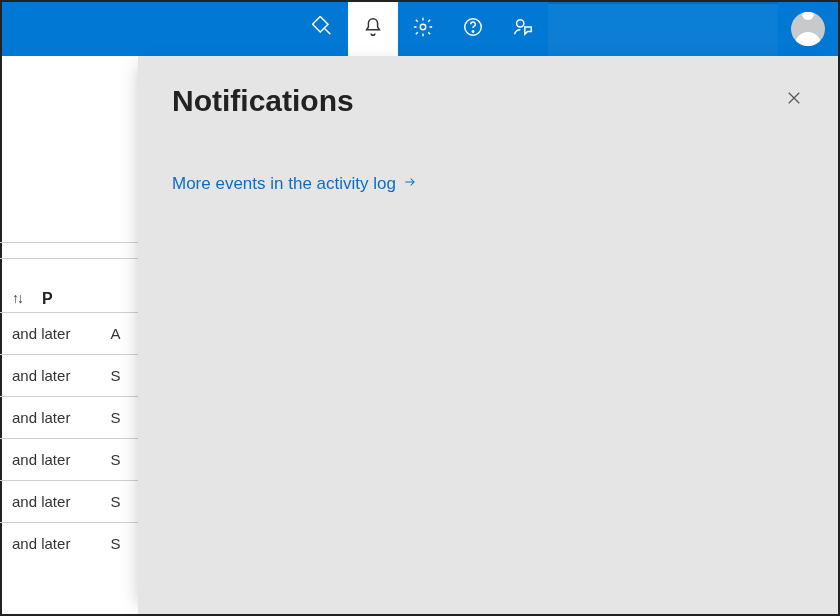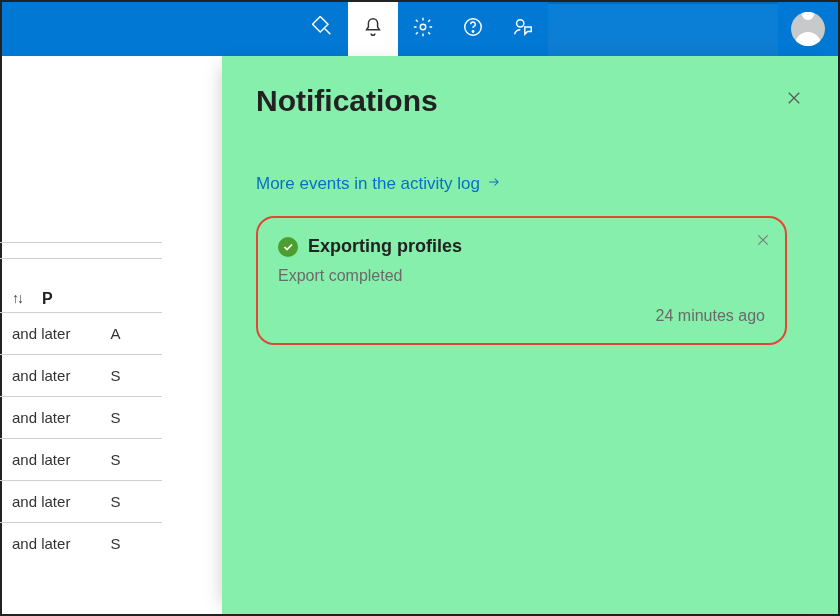--- a/index.html
+++ b/index.html
@@ -21,21 +21,21 @@
   .icon { width: 22px; height: 22px; }
   .icon-sm { width: 18px; height: 18px; }
 
   
   .bg-table { position: absolute; left: -20px; top: 240px; width: 180px; }
   .bg-header { display:flex; gap:20px; padding: 4px 30px; font-weight:600; color:#222; }
   .bg-row { border-top: 1px solid #d0d0d0; padding: 12px 30px; color: #333; font-size: 15px; display:flex; gap:40px; white-space: nowrap; }
   .sort-icons { font-size: 14px; color:#444; letter-spacing:-2px; }
 
   
-  .panel { position: absolute; top: 54px; bottom: 0; right: 0; width: 616px; background: #86efac; box-shadow: -8px 0 18px -10px rgba(0,0,0,.25); padding: 28px 51px 20px 34px; }
+  .panel { position: absolute; top: 54px; bottom: 0; right: 0; width: 700px; background: #e5e5e5; box-shadow: -8px 0 18px -10px rgba(0,0,0,.25); padding: 28px 22px 20px 34px; }
   .panel-title { font-size: 30px; font-weight: 600; color: #222; }
   .panel-close { position: absolute; top: 30px; right: 30px; width: 28px; height: 28px; display:flex; align-items:center; justify-content:center; color:#555; cursor:pointer; }
 
   .panel-sub { margin-top: 56px; display: flex; align-items: center; justify-content: space-between; }
   .link { color: #0a6ec7; font-size: 17px; cursor: pointer; display: inline-flex; align-items: flex-end; gap: 6px; }
   .dismiss { display: inline-flex; align-items: center; gap: 12px; }
 
   
   .card { margin-top: 22px; border: 2.5px solid #e14733; border-radius: 18px; padding: 18px 20px 18px 20px; position: relative; }
   .card-head { display: flex; align-items: center; gap: 10px; }
@@ -159,33 +159,14 @@
       <a class="link">
         <span>More events in the activity log</span>
         <span>
           <svg width="16" height="14" viewBox="0 0 24 24" fill="none" stroke="currentColor" stroke-width="1.8">
               <path d="M4 12h14M13 6l6 6-6 6"></path>
             </svg>
         </span>
       </a>
     </div>
 
-    <div class="card">
-      <div class="card-head">
-        <span class="status-dot">
-          <svg width="12" height="12" viewBox="0 0 24 24" fill="none" stroke="#fff" stroke-width="3.5">
-              <path d="M5 12l5 5L20 7"></path>
-            </svg>
-        </span>
-        <span class="card-title">Exporting profiles</span>
-      </div>
-      <div class="card-close">
-        <span>
-          <svg width="16" height="16" viewBox="0 0 24 24" stroke="currentColor" stroke-width="1.6">
-              <path d="M5 5l14 14M19 5L5 19"></path>
-            </svg>
-        </span>
-      </div>
-      <div class="card-desc">Export completed</div>
-      <div class="card-time">24 minutes ago</div>
-    </div>
   </div>
 </div>
 
 </body></html>

